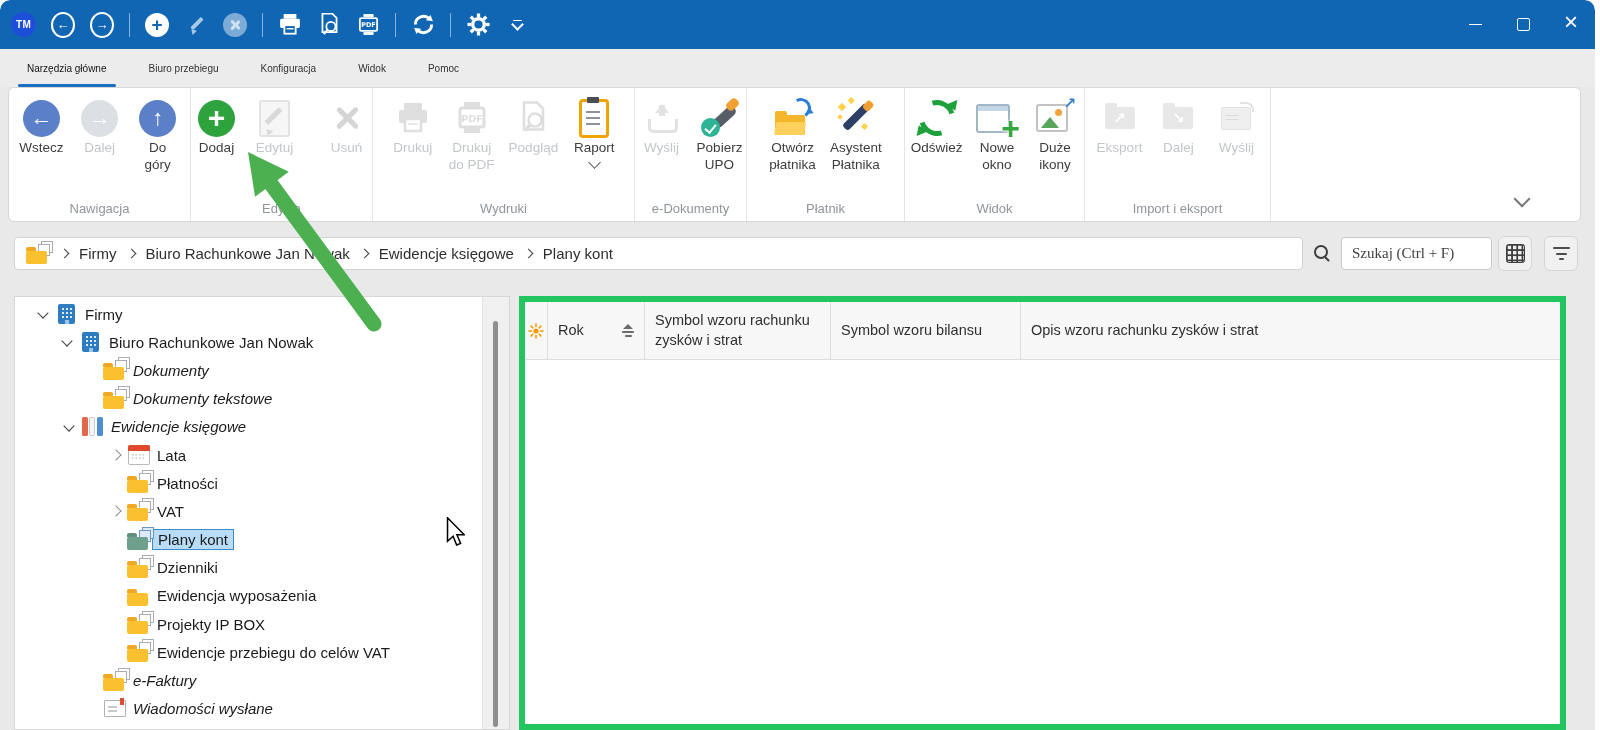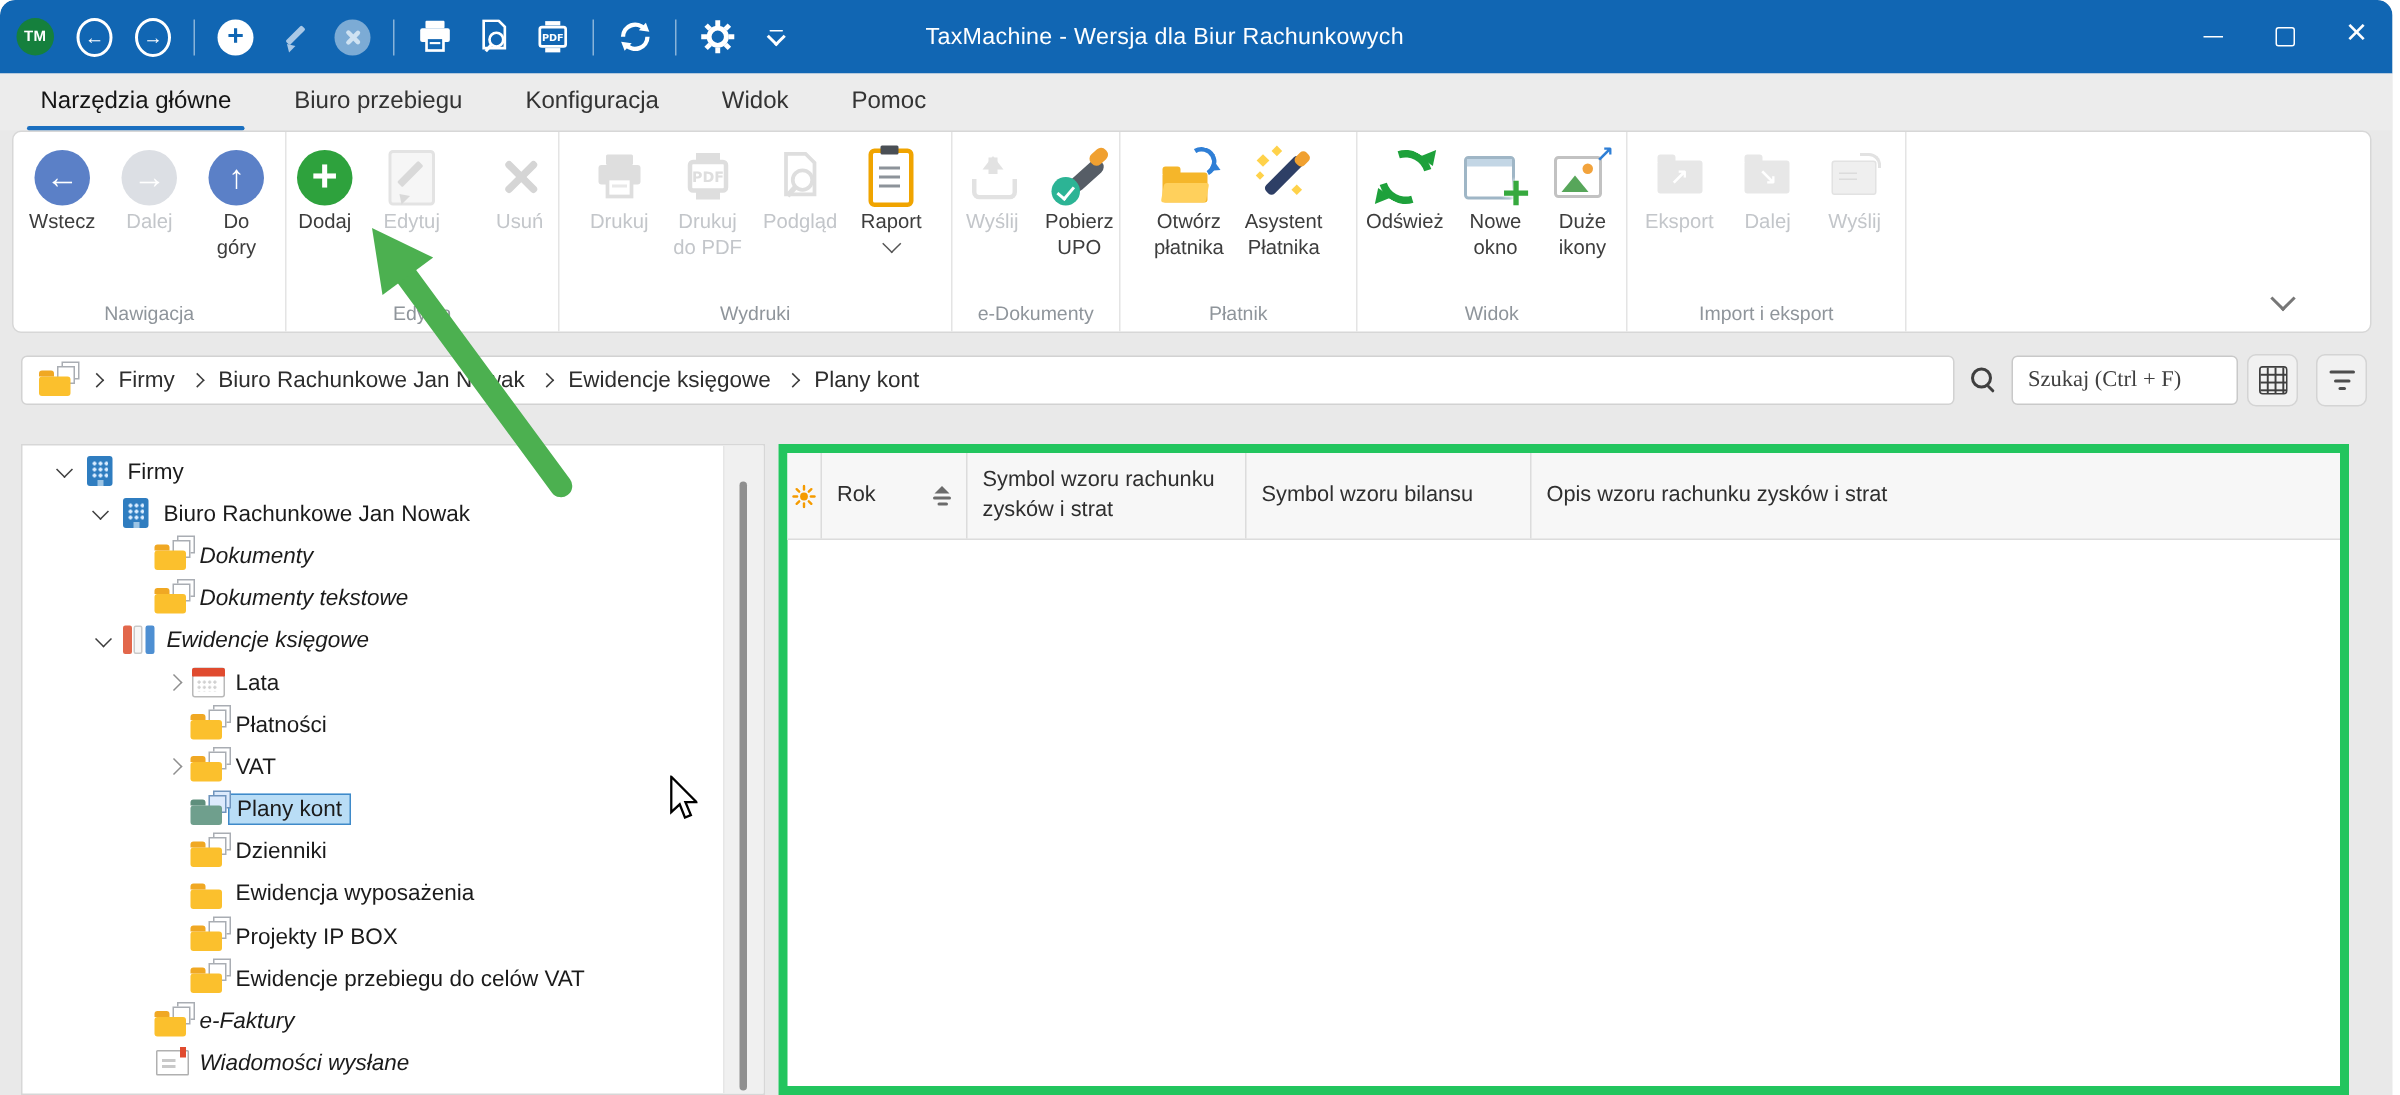--- a/index.html
+++ b/index.html
@@ -1,21 +1,21 @@
 <!DOCTYPE html>
 <html><head>
 <meta charset="utf-8">
 <style>
   html,body{margin:0;padding:0;background:#fff;font-family:"Liberation Sans","DejaVu Sans",sans-serif;}
   .window{position:relative;width:1595px;height:730px;background:#e9e9e9;border-radius:10px 10px 0 0;overflow:hidden;}
 
   
   .titlebar{position:absolute;left:0;top:0;right:0;height:49px;background:#1166b3;border-radius:10px 10px 0 0;display:flex;align-items:center;color:#fff;}
   .qicons{display:flex;align-items:center;gap:15px;margin-left:11px;}
-  .tm{width:25px;height:25px;border-radius:50%;background:#15803d;font-weight:bold;font-size:10px;display:flex;align-items:center;justify-content:center;letter-spacing:.3px;flex:none;}
+  .tm{width:25px;height:25px;border-radius:50%;background:#1d4ed8;font-weight:bold;font-size:10px;display:flex;align-items:center;justify-content:center;letter-spacing:.3px;flex:none;}
   .tsep{width:1px;height:24px;background:rgba(255,255,255,.5);}
   .qi{display:flex;align-items:center;justify-content:center;width:24px;height:26px;flex:none;}
   .circw{width:22px;height:22px;border:2px solid #fff;border-radius:50%;display:flex;align-items:center;justify-content:center;font-size:13px;font-weight:bold;color:#fff;line-height:1;}
   .discw{width:24px;height:24px;border-radius:50%;background:#fff;color:#1166b3;display:flex;align-items:center;justify-content:center;font-size:19px;font-weight:bold;line-height:1;}
   .pencil-t{position:relative;width:20px;height:20px;}
   .pencil-t::before{content:"";position:absolute;left:9px;top:1px;width:4px;height:15px;background:#a9c8e6;border-radius:1px;transform:rotate(45deg);}
   .pencil-t::after{content:"";position:absolute;left:2px;bottom:2px;border:3px solid transparent;border-right:5px solid #a9c8e6;transform:rotate(45deg);}
   .xdis{width:24px;height:24px;border-radius:50%;background:rgba(255,255,255,.45);position:relative;}
   .xdis::before,.xdis::after{content:"";position:absolute;left:11px;top:6px;width:2.6px;height:12px;background:#cfe2f2;border-radius:2px;transform:rotate(45deg);}
   .xdis::after{transform:rotate(-45deg);}
@@ -24,21 +24,21 @@
   .tmore i{width:7px;height:7px;border-right:2px solid #fff;border-bottom:2px solid #fff;transform:rotate(45deg);margin-top:-4px;}
   .apptitle{font-size:15.5px;margin-left:88px;letter-spacing:.2px;white-space:nowrap;}
   .winctl{margin-left:auto;display:flex;height:49px;}
   .wbtn{width:48px;height:49px;display:flex;align-items:center;justify-content:center;}
   .wmin{width:13px;height:1.8px;background:#fff;}
   .wmax{width:11px;height:11px;border:1.8px solid #fff;border-radius:2px;}
   .wclose{font-size:24px;font-weight:300;line-height:1;margin-top:-3px;}
 
   
   .tabstrip{position:absolute;left:0;top:49px;right:0;height:38px;background:#ececec;display:flex;align-items:stretch;padding-left:6px;}
-  .tab{padding:0 21px;display:flex;align-items:center;font-size:16px;color:#333;position:relative;white-space:nowrap;}
+  .tab{padding:0 21px;display:flex;align-items:center;font-size:10px;color:#333;position:relative;white-space:nowrap;}
   .tab.active{color:#141414;}
   .tab.active::after{content:"";position:absolute;left:12px;right:12px;bottom:0;height:3px;background:#1a6fc0;border-radius:2px;}
 
   
   .ribbon{position:absolute;left:8px;top:87px;width:1573px;height:135px;background:#fff;border:1px solid #d7d7d7;border-radius:6px;display:flex;box-sizing:border-box;}
   .rgroup{display:flex;flex-direction:column;border-right:1px solid #e4e4e4;box-sizing:border-box;padding-top:5px;flex:none;}
   .rbuttons{display:flex;flex:1;justify-content:center;align-items:flex-start;}
   .rbtn{display:flex;flex-direction:column;align-items:center;padding:3px 7px;min-width:44px;}
   .ricon{height:44px;display:flex;align-items:center;justify-content:center;}
   .rlabel{font-size:13.5px;color:#3d3d3d;text-align:center;line-height:1.25;white-space:pre-line;}
@@ -255,21 +255,20 @@
               <line x1="3.9" y1="20.1" x2="6.7" y2="17.3"></line>
               <line x1="17.3" y1="6.7" x2="20.1" y2="3.9"></line>
             </g>
           </svg>
       </span>
       <span class="qi tmore">
           <b></b>
           <i></i>
         </span>
     </div>
-    <div class="apptitle">TaxMachine  -  Wersja dla Biur Rachunkowych</div>
     <div class="winctl">
       <span class="wbtn">
           <span class="wmin"></span>
         </span>
       <span class="wbtn">
           <span class="wmax"></span>
         </span>
       <span class="wbtn wclose">×</span>
     </div>
   </div>

